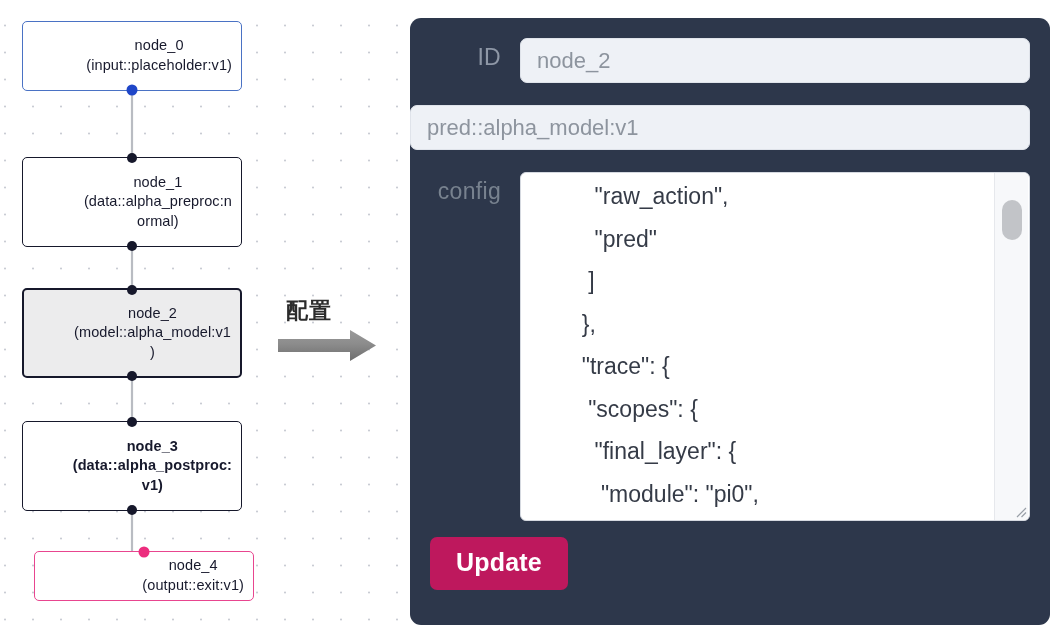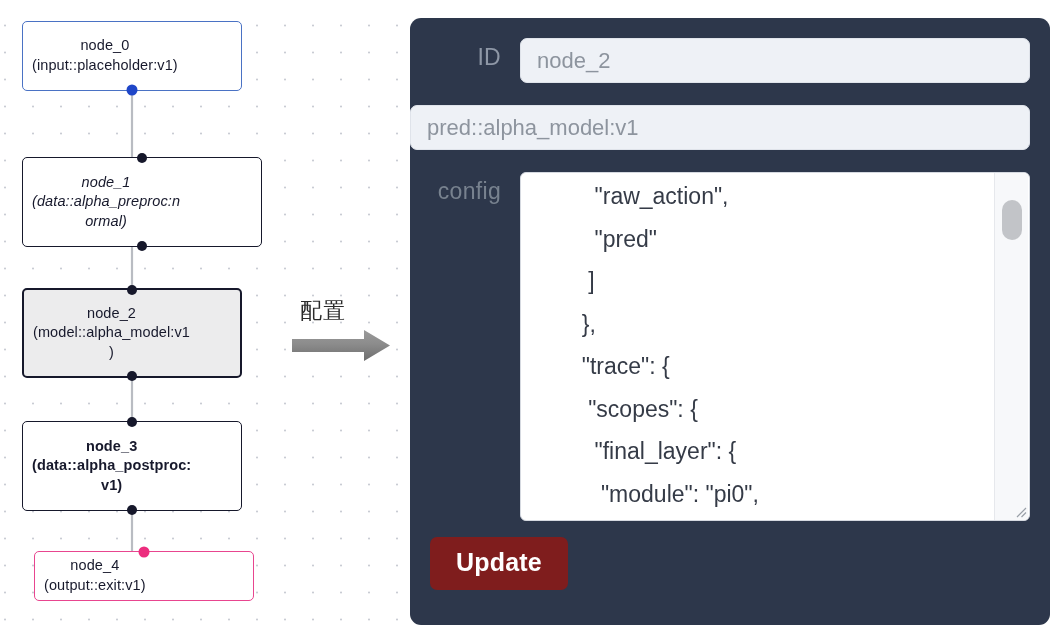--- a/index.html
+++ b/index.html
@@ -40,21 +40,21 @@
   }
 
   
   .node {
     position: absolute;
     background: #ffffff;
     border: 1.6px solid #16182b;
     border-radius: 5px;
     display: flex;
     align-items: center;
-    justify-content: flex-start;
+    justify-content: flex-end;
     text-align: center;
     color: #17192c;
     font-size: 14.5px;
     line-height: 1.35;
     letter-spacing: .1px;
     padding: 4px 9px;
     white-space: pre-line;
     word-break: break-all;
   }
   .node.is-input   { border-color: #4a72c4; border-width: 1.5px; }
@@ -73,22 +73,22 @@
     transform: translate(-50%, -50%);
   }
   .handle.top    { top: 0; }
   .handle.bottom { top: 100%; }
   .handle.blue   { background: #1f46c8; width: 11px; height: 11px; }
   .handle.pink   { background: #ec2d7e; width: 11px; height: 11px; }
 
   
   #annotation {
     position: absolute;
-    left: 292px; top: 296px;
-    width: 110px; height: 70px;
+    left: 278px; top: 296px;
+    width: 110px; height: 70px; font-weight: bold;
   }
   #annotation-text {
     position: absolute;
     left: 8px; top: 0;
     font-size: 22px;
     color: #2b2b2b;
     font-family: "DejaVu Sans", sans-serif;
     letter-spacing: 1px;
   }
   #annotation-arrow {
@@ -187,21 +187,21 @@
     pointer-events: none;
   }
 
   
   #update-row {
     padding-left: 20px;
     margin-top: 2px;
   }
   #update-button {
     display: inline-block;
-    background: #7f1d1d;
+    background: #be185d;
     color: #ffffff;
     border: none;
     border-radius: 7px;
     font-family: "Liberation Sans", sans-serif;
     font-size: 25px;
     font-weight: bold;
     letter-spacing: .2px;
     padding: 11px 26px 13px 26px;
     cursor: pointer;
   }
@@ -219,21 +219,21 @@
     <line x1="132" y1="377" x2="132" y2="420" stroke="#b9bcc2" stroke-width="2.2"></line>
     <line x1="132" y1="511" x2="132" y2="551" stroke="#b9bcc2" stroke-width="2.2"></line>
   </svg>
 
   <div class="node is-input" style="left:22px; top:21px; width:220px; height:70px;">
     <span class="node-label">node_0
 (input::placeholder:v1)</span>
     <span class="handle bottom blue"></span>
   </div>
 
-  <div class="node" style="left:22px; top:157px; width:240px; height:90px;font-style:italic;">
+  <div class="node" style="left:22px; top:157px; width:220px; height:90px;">
     <span class="node-label">node_1
 (data::alpha_preproc:n
 ormal)</span>
     <span class="handle top"></span>
     <span class="handle bottom"></span>
   </div>
 
   <div class="node is-selected" style="left:22px; top:288px; width:220px; height:90px;">
     <span class="node-label">node_2
 (model::alpha_model:v1

